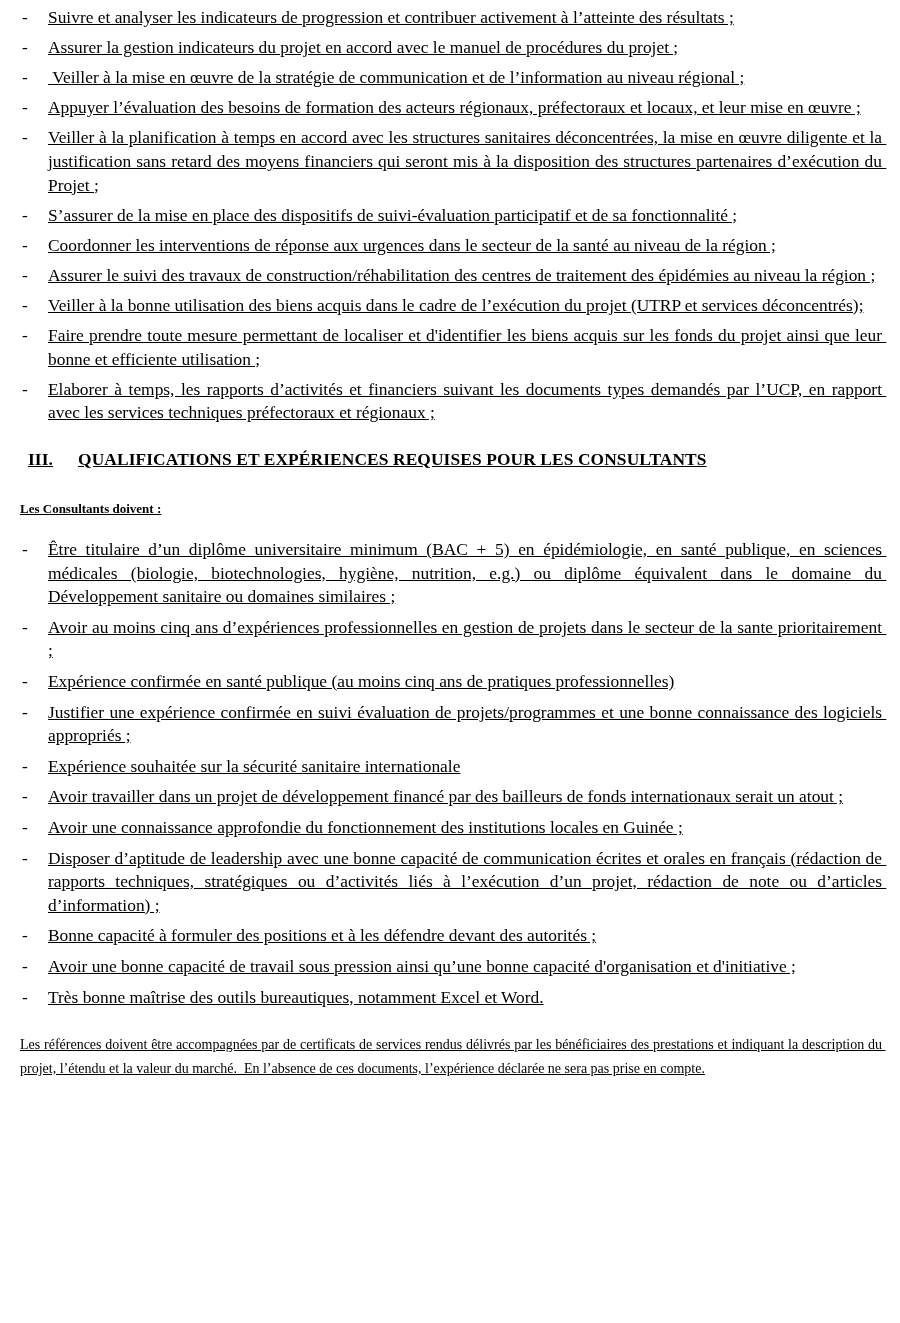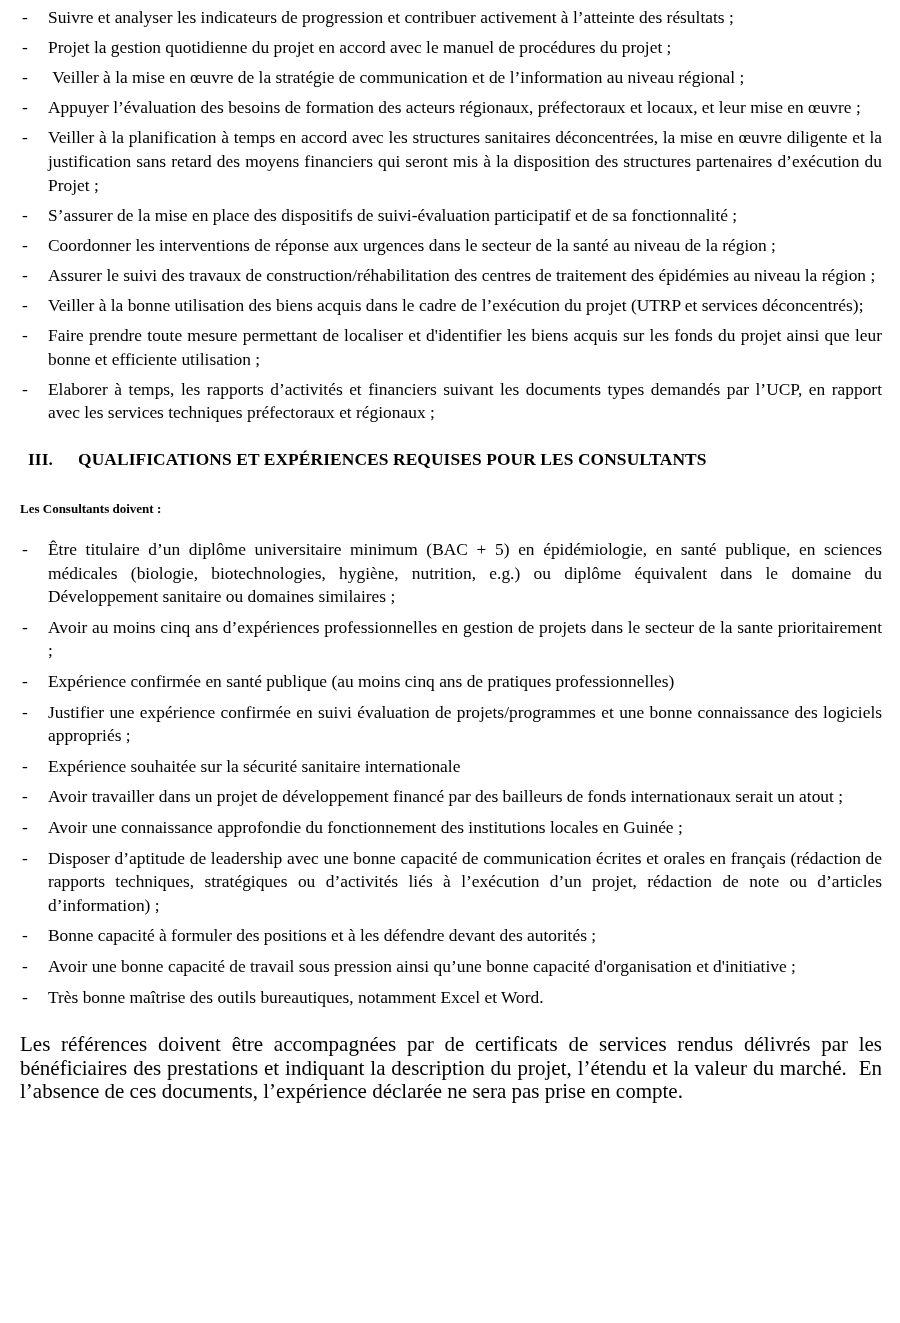--- a/index.html
+++ b/index.html
@@ -15,20 +15,21 @@
     font-family: "Liberation Serif", "DejaVu Serif", serif;
     color: #000000;
     -webkit-font-smoothing: antialiased;
   }
   .page {
     position: relative;
     width: 900px;
     height: 1323px;
     box-sizing: border-box;
     padding: 6px 18px 0 20px;
+    text-decoration: underline;
   }
 
   
   .bullet-list {
     list-style: none;
     margin: 0;
     padding: 0;
   }
   .bullet-item {
     position: relative;
@@ -81,41 +82,41 @@
   
   .lead-in {
     font-weight: bold;
     font-size: 13px;
     line-height: 23.6px;
     margin: 25px 0 0 0;
   }
 
   
   .closing-paragraph {
-    font-size: 21px;
+    font-size: 14px;
     line-height: 23.6px;
     text-align: justify;
     text-justify: inter-word;
     margin: 24px 0 0 0;
     white-space: pre-wrap;
     hyphens: none;
   }
   .gap-qualifications { margin-top: 18px; }
 </style>
 </head>
 <body>
 
 <div class="page">
 
   <ul class="bullet-list list-responsibilities">
     <li class="bullet-item">
       <span class="txt">Suivre et analyser les indicateurs de progression et contribuer activement à l’atteinte des résultats ;</span>
     </li>
     <li class="bullet-item">
-      <span class="txt">Projet la gestion quotidienne du projet en accord avec le manuel de procédures du projet ;</span>
+      <span class="txt">Assurer la gestion indicateurs du projet en accord avec le manuel de procédures du projet ;</span>
     </li>
     <li class="bullet-item">
       <span class="txt"> Veiller à la mise en œuvre de la stratégie de communication et de l’information au niveau régional ;</span>
     </li>
     <li class="bullet-item">
       <span class="txt">Appuyer l’évaluation des besoins de formation des acteurs régionaux, préfectoraux et locaux, et leur mise en œuvre ;</span>
     </li>
     <li class="bullet-item">
       <span class="txt">Veiller à la planification à temps en accord avec les structures sanitaires déconcentrées, la mise en œuvre diligente et la justification sans retard des moyens financiers qui seront mis à la disposition des structures partenaires d’exécution du Projet ;</span>
     </li>

